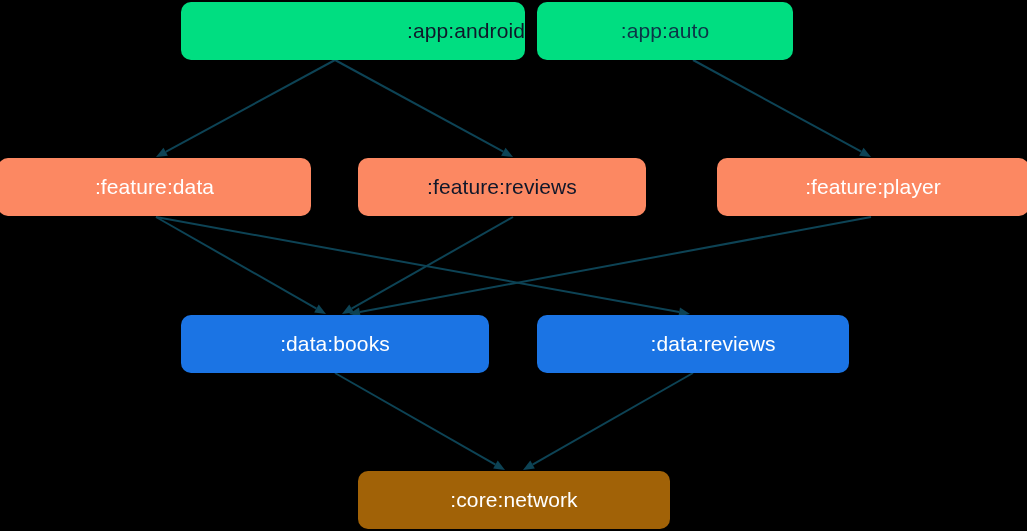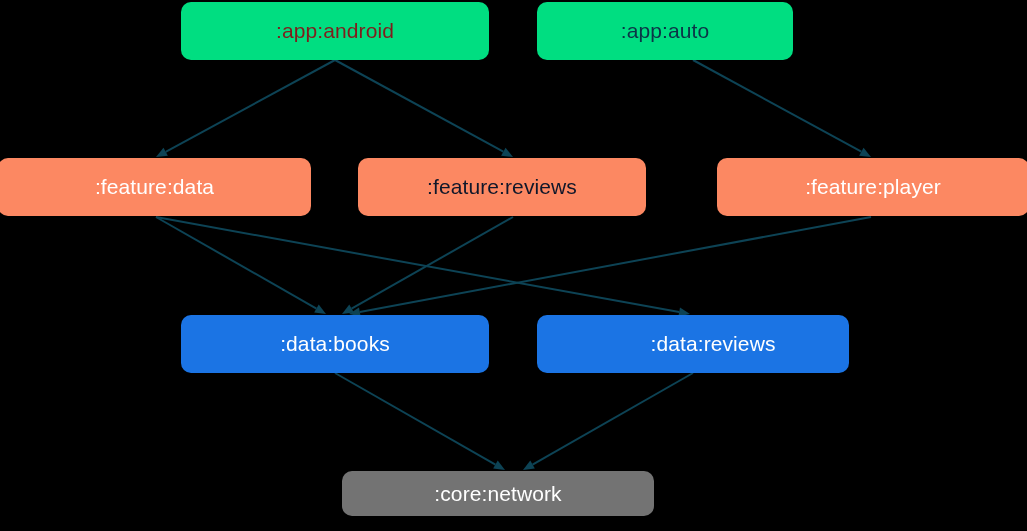--- a/index.html
+++ b/index.html
@@ -77,39 +77,39 @@
         <line x1="335" y1="373" x2="495.4458688453566" y2="464.54852516470345" stroke="#0D4355" stroke-width="2" stroke-linecap="butt"></line>
         <polygon points="505,470 493.16616118695987,468.5438891020998 497.7255765037533,460.5531612273071" fill="#0D4355"></polygon>
       </g>
       <g>
         <line x1="693" y1="373" x2="532.5541311546434" y2="464.54852516470345" stroke="#0D4355" stroke-width="2" stroke-linecap="butt"></line>
         <polygon points="523,470 530.2744234962466,460.5531612273071 534.8338388130402,468.5438891020998" fill="#0D4355"></polygon>
       </g>
     </svg>
 
   <div id="node-layer">
-      <div class="node" style="left: 181px; top: 2px; width: 308px; height: 58px; background: rgb(0, 222, 129); color: #7f1d1d;">
+      <div class="node" style="left: 181px; top: 2px; width: 344px; height: 58px; background: rgb(0, 222, 129); color: #0f172a; justify-content: flex-end;">
         <span class="node-label">:app:android</span>
       </div>
       <div class="node" style="left: 537px; top: 2px; width: 256px; height: 58px; background: rgb(0, 222, 129); color: rgb(12, 52, 71);">
         <span class="node-label">:app:auto</span>
       </div>
       <div class="node" style="left: -2px; top: 158px; width: 313px; height: 58px; background: rgb(252, 136, 98); color: rgb(255, 255, 255);">
         <span class="node-label">:feature:data</span>
       </div>
       <div class="node" style="left: 358px; top: 158px; width: 288px; height: 58px; background: rgb(252, 136, 98); color: #0f172a;">
         <span class="node-label">:feature:reviews</span>
       </div>
       <div class="node" style="left: 717px; top: 158px; width: 312px; height: 58px; background: rgb(252, 136, 98); color: rgb(255, 255, 255);">
         <span class="node-label">:feature:player</span>
       </div>
       <div class="node" style="left: 181px; top: 315px; width: 308px; height: 58px; background: rgb(27, 116, 228); color: rgb(255, 255, 255); text-align: center;">
         <span class="node-label">:data:books</span>
       </div>
       <div class="node" style="left: 537px; top: 315px; width: 312px; height: 58px; background: rgb(27, 116, 228); color: rgb(255, 255, 255); padding-left: 40px;">
         <span class="node-label">:data:reviews</span>
       </div>
-      <div class="node" style="left: 342px; top: 471px; width: 312px; height: 45px; background: #737373; color: rgb(255, 255, 255);">
+      <div class="node" style="left: 358px; top: 471px; width: 312px; height: 58px; background: #a16207; color: rgb(255, 255, 255);">
         <span class="node-label">:core:network</span>
       </div>
     </div>
 
 </div>
 
 </body></html>

